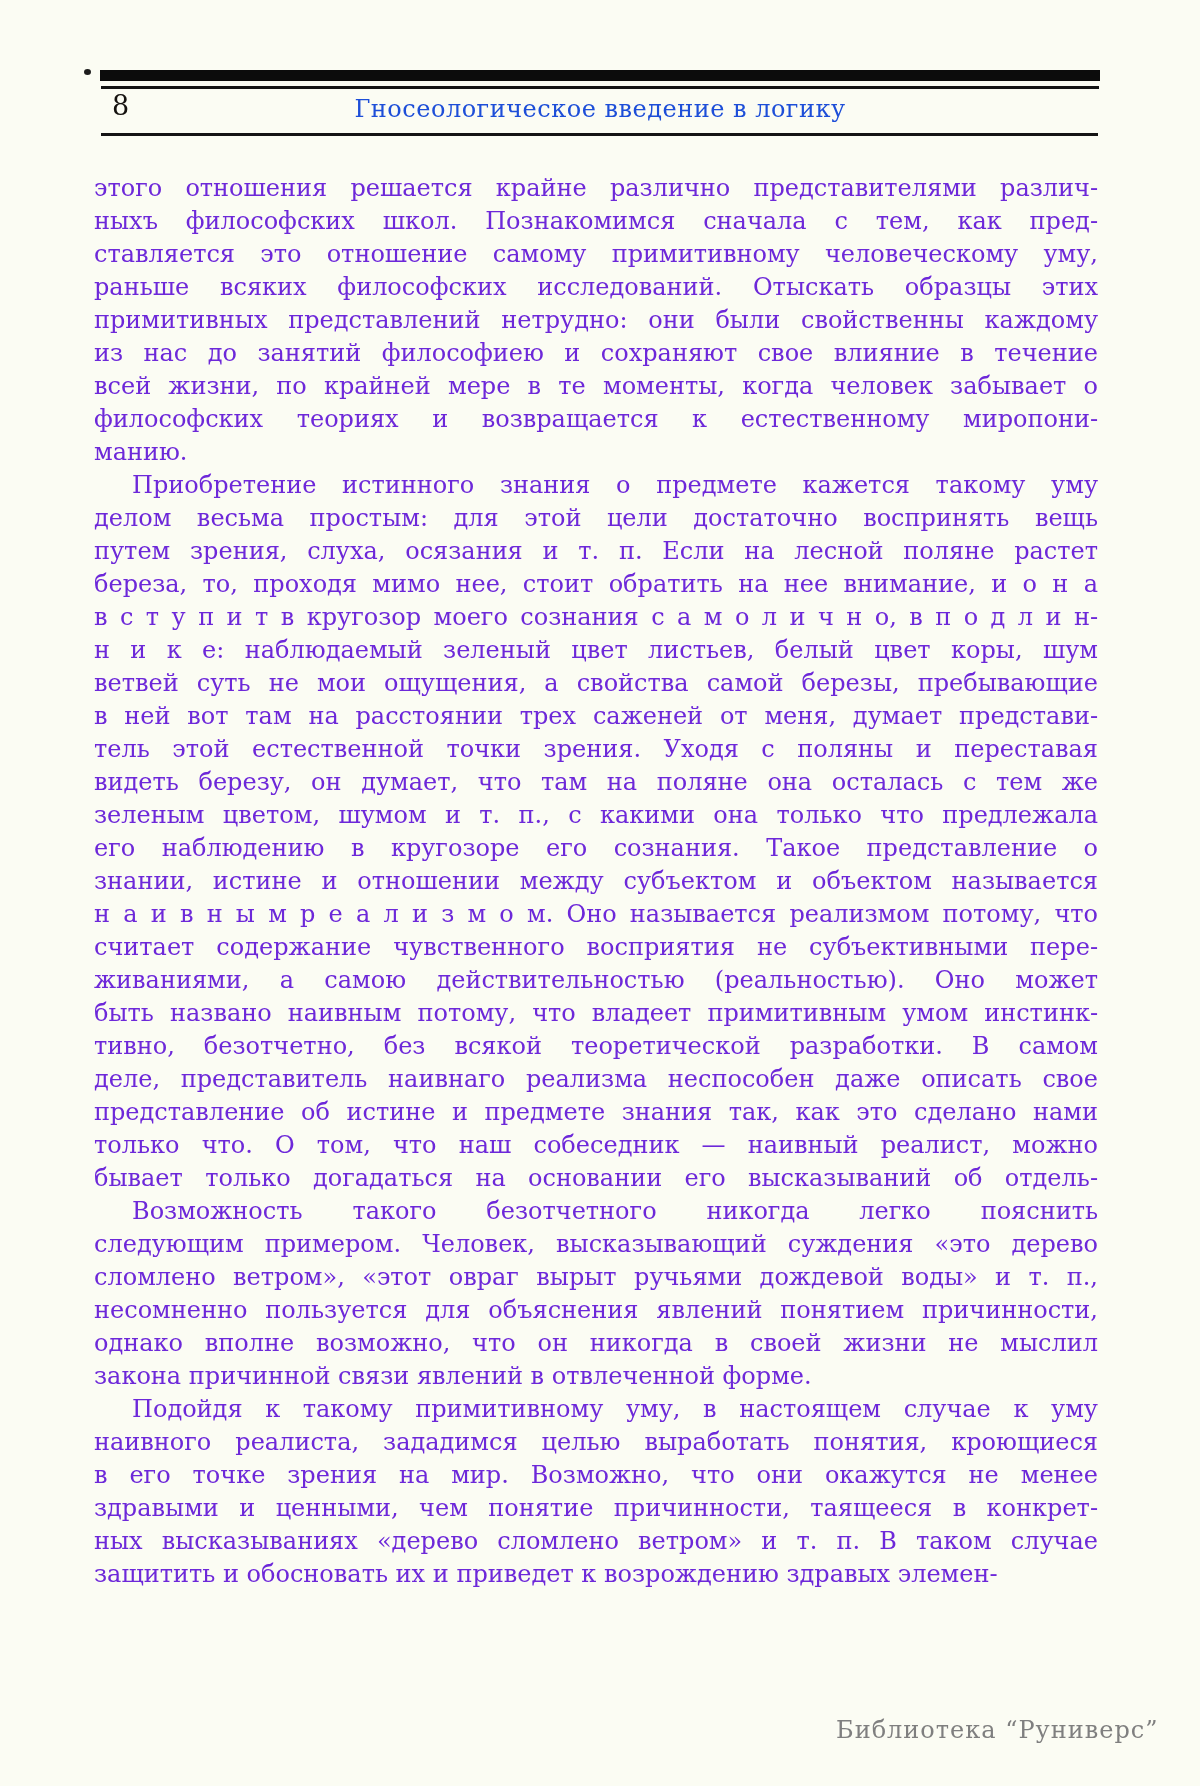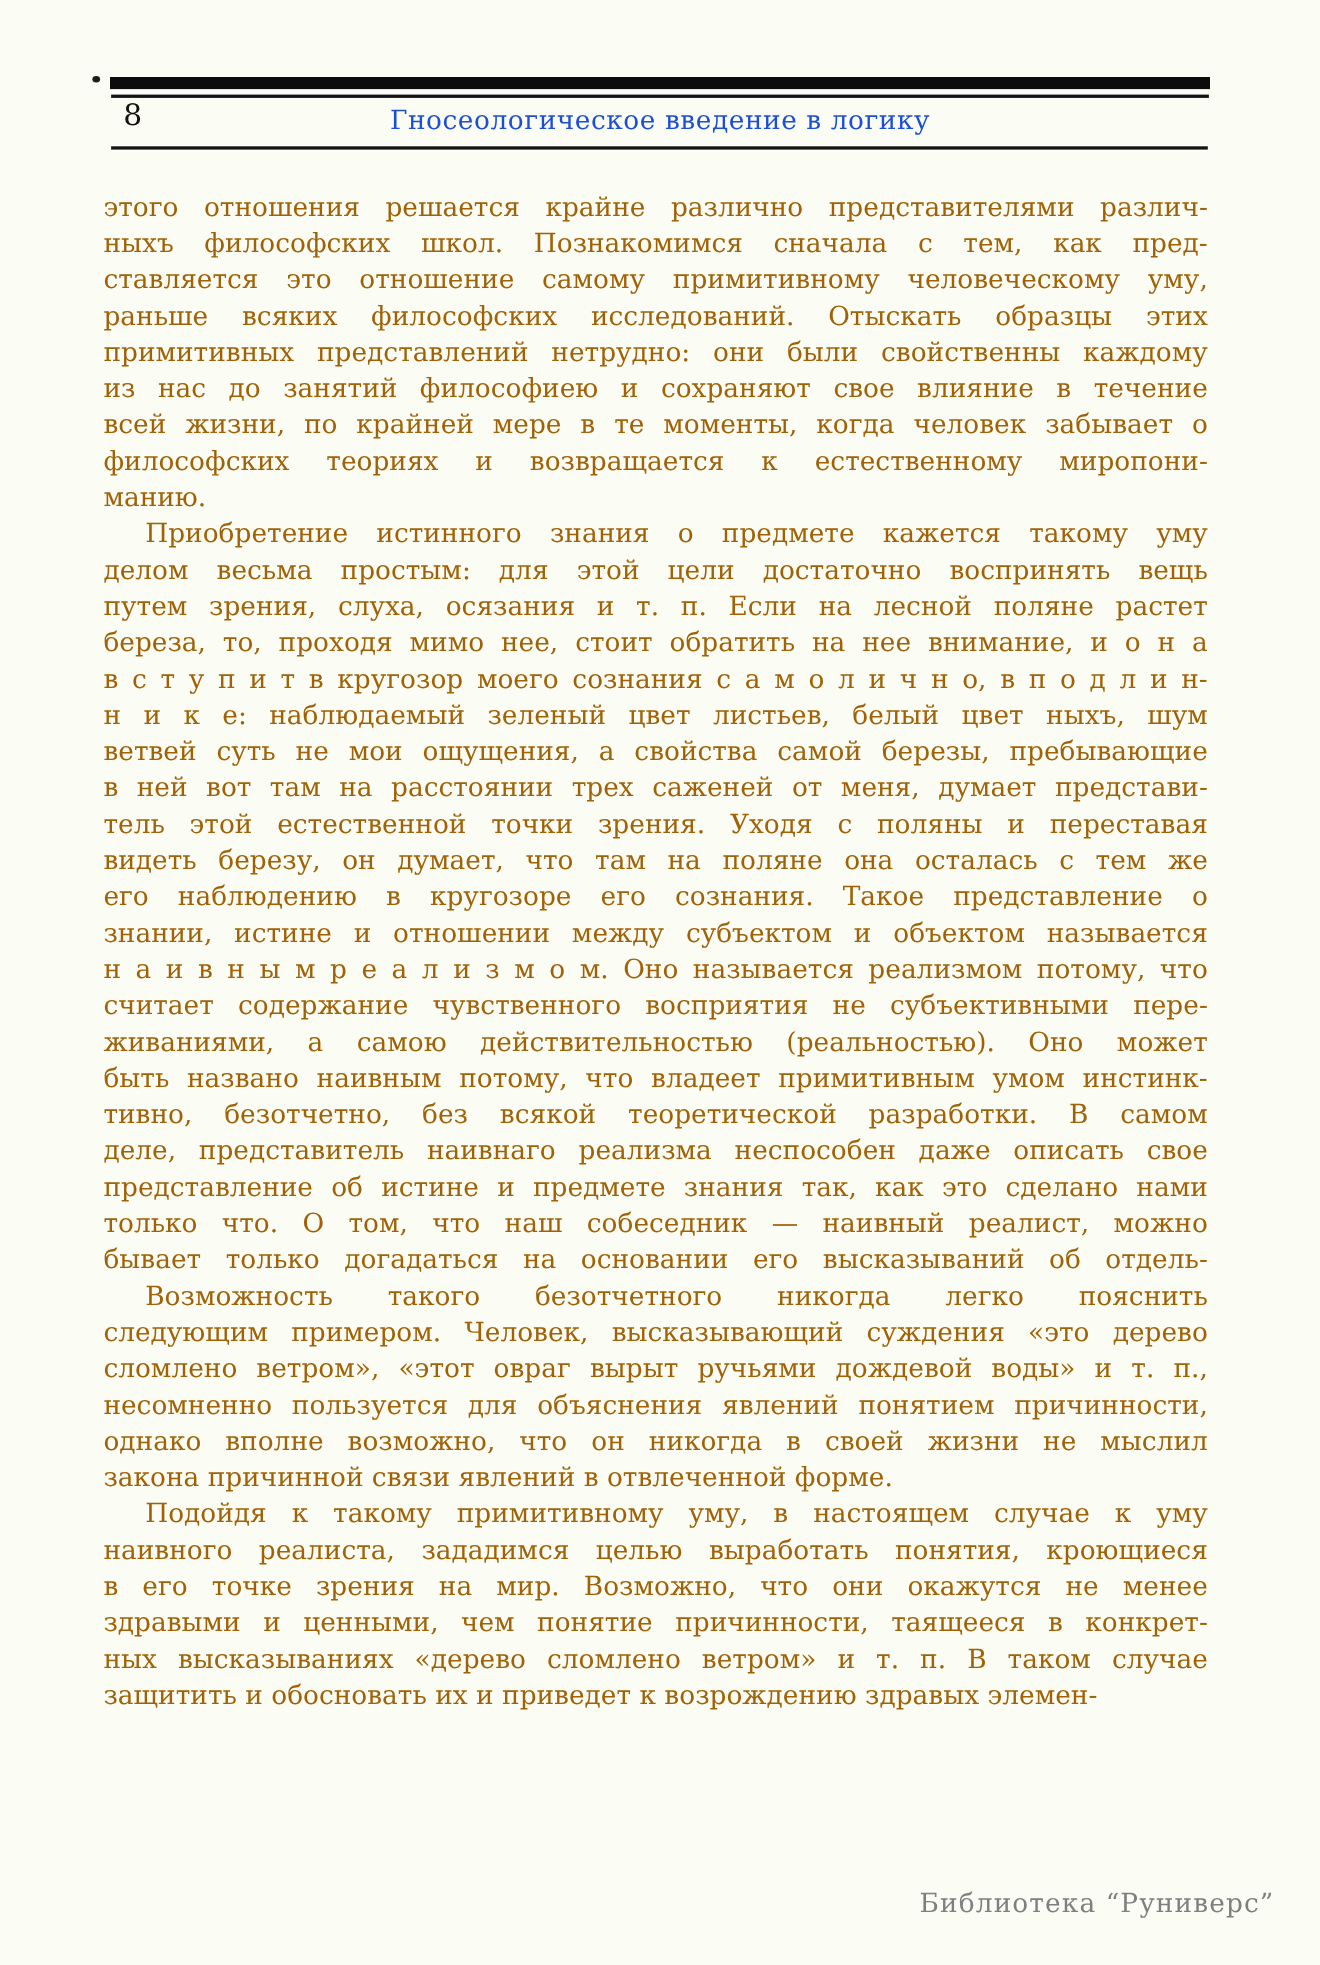--- a/index.html
+++ b/index.html
@@ -21,21 +21,21 @@
     position:absolute; left:112px; top:90px;
     font-size:27px; color:#14110e;
   }
   .running-title {
     position:absolute; left:100px; top:95px; width:1000px;
     text-align:center; font-size:24px; color:#1d4ed8; letter-spacing:0.5px;
   }
 
   .body-text {
     position:absolute; left:94px; top:172px; width:1004px;
-    font-size:24px; line-height:33px; color:#a16207;
+    font-size:24px; line-height:33px; color:#6d28d9;
   }
   .line { text-align:justify; text-align-last:justify; white-space:normal; }
   .line.lastline { text-align-last:left; }
   .line.indent { text-indent:38px; }
 
   .watermark {
     position:absolute; left:836px; top:1716px;
     font-size:24px; color:#7f7f7f; letter-spacing:1px;
   }
 </style>
@@ -66,25 +66,26 @@
       <div class="line">философских теориях и возвращается к естественному миропони-</div>
       <div class="line lastline">манию.</div>
     </div>
 
     <div>
       <div class="line indent">Приобретение истинного знания о предмете кажется такому уму</div>
       <div class="line">делом весьма простым: для этой цели достаточно воспринять вещь</div>
       <div class="line">путем зрения, слуха, осязания и т. п. Если на лесной поляне растет</div>
       <div class="line">береза, то, проходя мимо нее, стоит обратить на нее внимание, и о н а</div>
       <div class="line">в с т у п и т в кругозор моего сознания с а м о л и ч н о, в п о д л и н-</div>
-      <div class="line">н и к е: наблюдаемый зеленый цвет листьев, белый цвет ныхъ, шум</div>
+      <div class="line">н и к е: наблюдаемый зеленый цвет листьев, белый цвет коры, шум</div>
       <div class="line">ветвей суть не мои ощущения, а свойства самой березы, пребывающие</div>
       <div class="line">в ней вот там на расстоянии трех саженей от меня, думает представи-</div>
       <div class="line">тель этой естественной точки зрения. Уходя с поляны и переставая</div>
       <div class="line">видеть березу, он думает, что там на поляне она осталась с тем же</div>
+      <div class="line">зеленым цветом, шумом и т. п., с какими она только что предлежала</div>
       <div class="line">его наблюдению в кругозоре его сознания. Такое представление о</div>
       <div class="line">знании, истине и отношении между субъектом и объектом называется</div>
       <div class="line">н а и в н ы м  р е а л и з м о м. Оно называется реализмом потому, что</div>
       <div class="line">считает содержание чувственного восприятия не субъективными пере-</div>
       <div class="line">живаниями, а самою действительностью (реальностью). Оно может</div>
       <div class="line">быть названо наивным потому, что владеет примитивным умом инстинк-</div>
       <div class="line">тивно, безотчетно, без всякой теоретической разработки. В самом</div>
       <div class="line">деле, представитель наивнаго реализма неспособен даже описать свое</div>
       <div class="line">представление об истине и предмете знания так, как это сделано нами</div>
       <div class="line">только что. О том, что наш собеседник — наивный реалист, можно</div>

